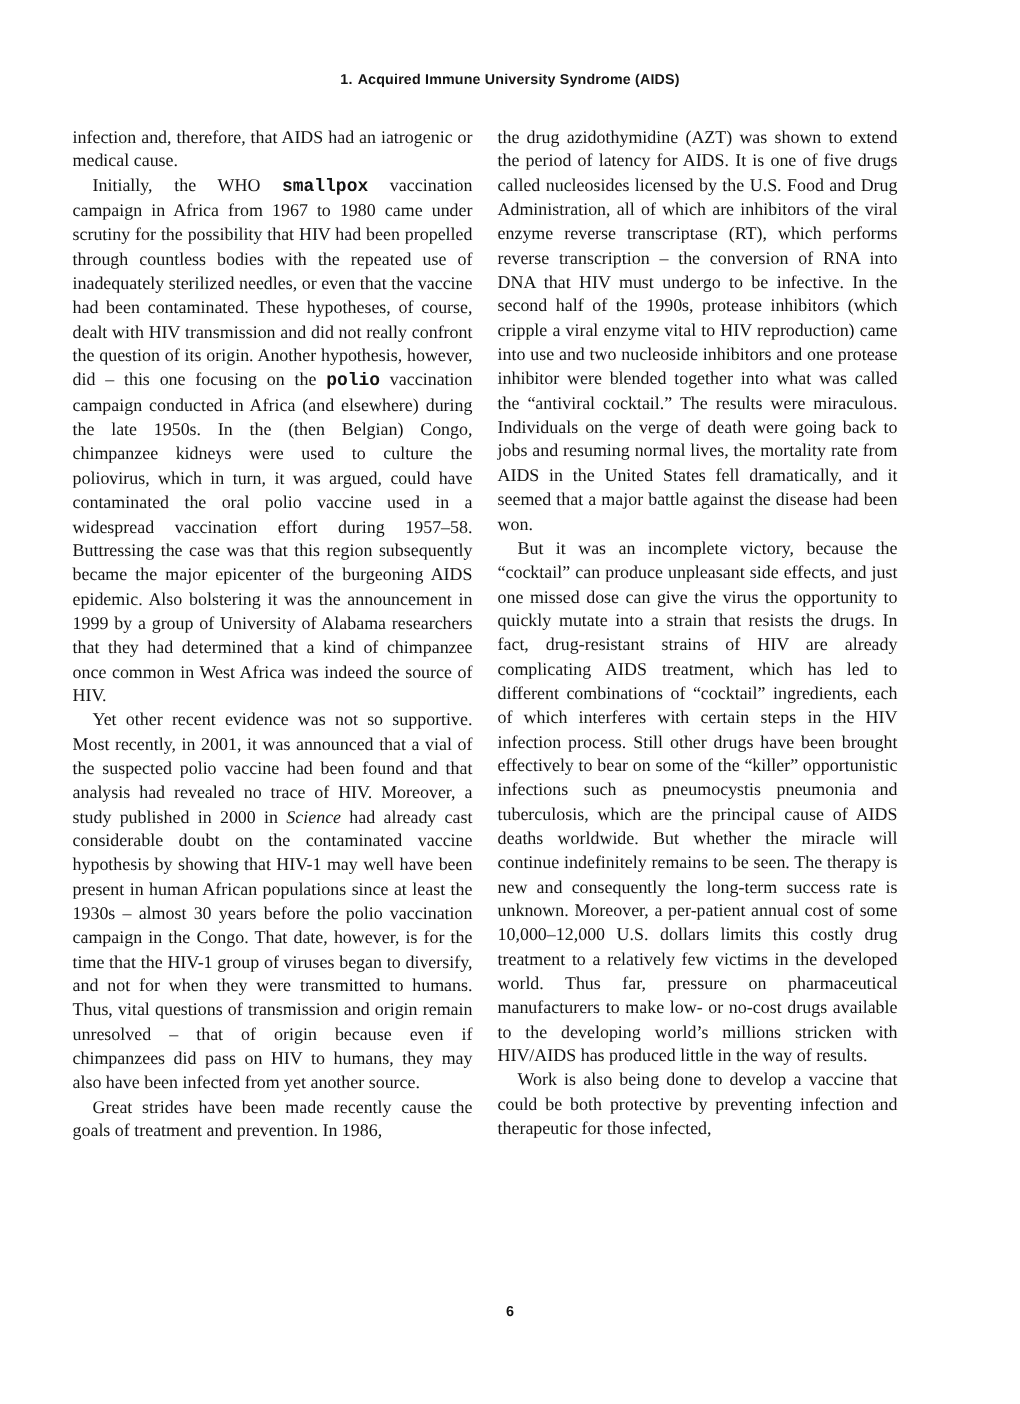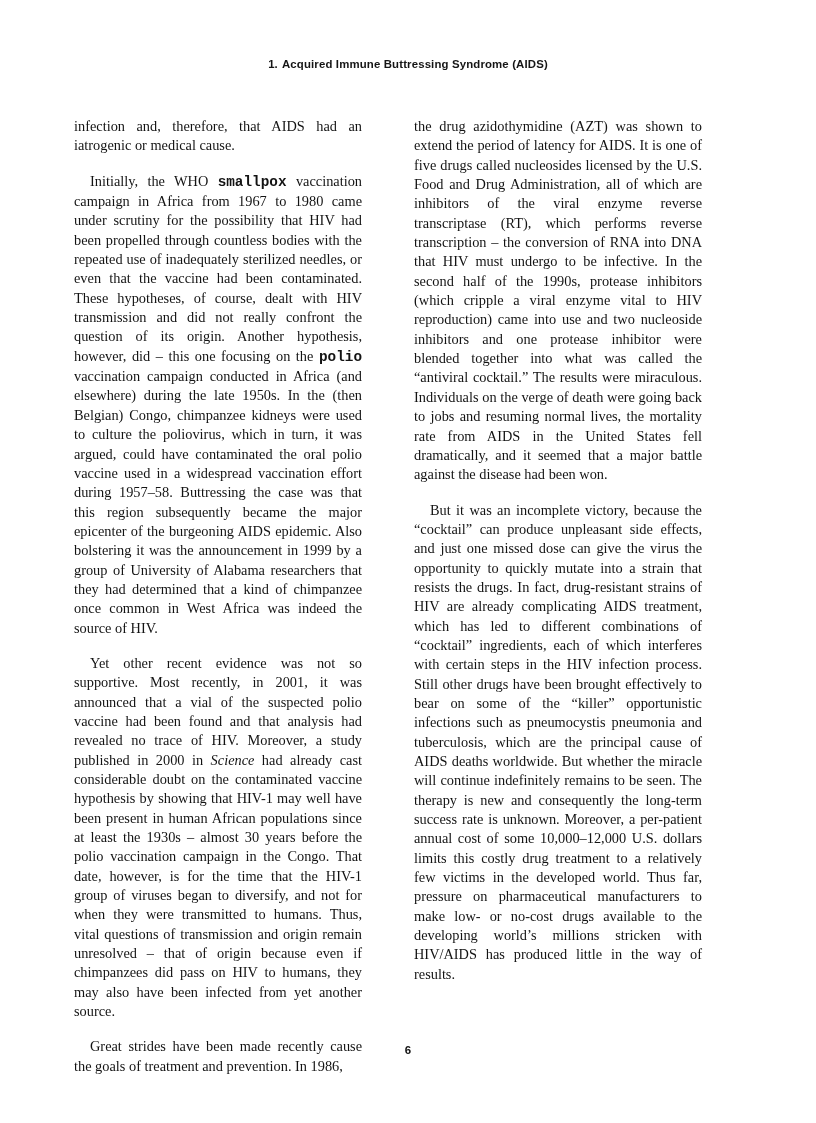--- a/index.html
+++ b/index.html
@@ -54,21 +54,21 @@
   .col {
     width: 320px;
     font-size: 14.35px;
     line-height: 19.35px;
     text-align: justify;
     text-justify: inter-word;
     hyphens: manual;
     color: #131313;
   }
   .col p {
-    margin: 16px;
+    margin: 0;
     text-indent: 0;
   }
   .col p.indent {
     text-indent: 16px;
   }
   b, strong { font-weight: bold; font-family: Liberation Mono, monospace; }
   i, em { font-style: italic; }
 
   
   .folio {
@@ -82,35 +82,36 @@
     font-size: 11.5px;
     color: #111111;
   }
 </style>
 </head>
 <body>
 
 <div class="page">
 
   <div class="running-head">
-    <span class="num">1.</span><span>Acquired Immune Buttressing Syndrome (AIDS)</span>
+    <span class="num">1.</span><span>Acquired Immune University Syndrome (AIDS)</span>
   </div>
 
   <div class="columns">
 
     <div class="col">
       <p>infection and, therefore, that AIDS had an iatrogenic or medical cause.</p>
       <p class="indent">Initially, the WHO <b>smallpox</b> vaccination campaign in Africa from 1967 to 1980 came under scrutiny for the possibility that HIV had been propelled through countless bodies with the repeated use of inadequately sterilized needles, or even that the vaccine had been contaminated. These hypotheses, of course, dealt with HIV transmission and did not really confront the question of its origin. Another hypothesis, however, did – this one focusing on the <b>polio</b> vaccination campaign conducted in Africa (and elsewhere) during the late 1950s. In the (then Belgian) Congo, chimpanzee kidneys were used to culture the poliovirus, which in turn, it was argued, could have contaminated the oral polio vaccine used in a widespread vaccination effort during 1957–58. Buttressing the case was that this region subsequently became the major epicenter of the burgeoning AIDS epidemic. Also bolstering it was the announcement in 1999 by a group of University of Alabama researchers that they had determined that a kind of chimpanzee once common in West Africa was indeed the source of HIV.</p>
       <p class="indent">Yet other recent evidence was not so supportive. Most recently, in 2001, it was announced that a vial of the suspected polio vaccine had been found and that analysis had revealed no trace of HIV. Moreover, a study published in 2000 in <i>Science</i> had already cast considerable doubt on the contaminated vaccine hypothesis by showing that HIV-1 may well have been present in human African populations since at least the 1930s – almost 30 years before the polio vaccination campaign in the Congo. That date, however, is for the time that the HIV-1 group of viruses began to diversify, and not for when they were transmitted to humans. Thus, vital questions of transmission and origin remain unresolved – that of origin because even if chimpanzees did pass on HIV to humans, they may also have been infected from yet another source.</p>
       <p class="indent">Great strides have been made recently cause the goals of treatment and prevention. In 1986,</p>
     </div>
 
     <div class="col">
       <p>the drug azidothymidine (AZT) was shown to extend the period of latency for AIDS. It is one of five drugs called nucleosides licensed by the U.S. Food and Drug Administration, all of which are inhibitors of the viral enzyme reverse transcriptase (RT), which performs reverse transcription – the conversion of RNA into DNA that HIV must undergo to be infective. In the second half of the 1990s, protease inhibitors (which cripple a viral enzyme vital to HIV reproduction) came into use and two nucleoside inhibitors and one protease inhibitor were blended together into what was called the “antiviral cocktail.” The results were miraculous. Individuals on the verge of death were going back to jobs and resuming normal lives, the mortality rate from AIDS in the United States fell dramatically, and it seemed that a major battle against the disease had been won.</p>
       <p class="indent">But it was an incomplete victory, because the “cocktail” can produce unpleasant side effects, and just one missed dose can give the virus the opportunity to quickly mutate into a strain that resists the drugs. In fact, drug-resistant strains of HIV are already complicating AIDS treatment, which has led to different combinations of “cocktail” ingredients, each of which interferes with certain steps in the HIV infection process. Still other drugs have been brought effectively to bear on some of the “killer” opportunistic infections such as pneumocystis pneumonia and tuberculosis, which are the principal cause of AIDS deaths worldwide. But whether the miracle will continue indefinitely remains to be seen. The therapy is new and consequently the long-term success rate is unknown. Moreover, a per-patient annual cost of some 10,000–12,000 U.S. dollars limits this costly drug treatment to a relatively few victims in the developed world. Thus far, pressure on pharmaceutical manufacturers to make low- or no-cost drugs available to the developing world’s millions stricken with HIV/AIDS has produced little in the way of results.</p>
+      <p class="indent">Work is also being done to develop a vaccine that could be both protective by preventing infection and therapeutic for those infected,</p>
     </div>
 
   </div>
 
   <div class="folio">
     <span>6</span>
   </div>
 
 </div>
 

